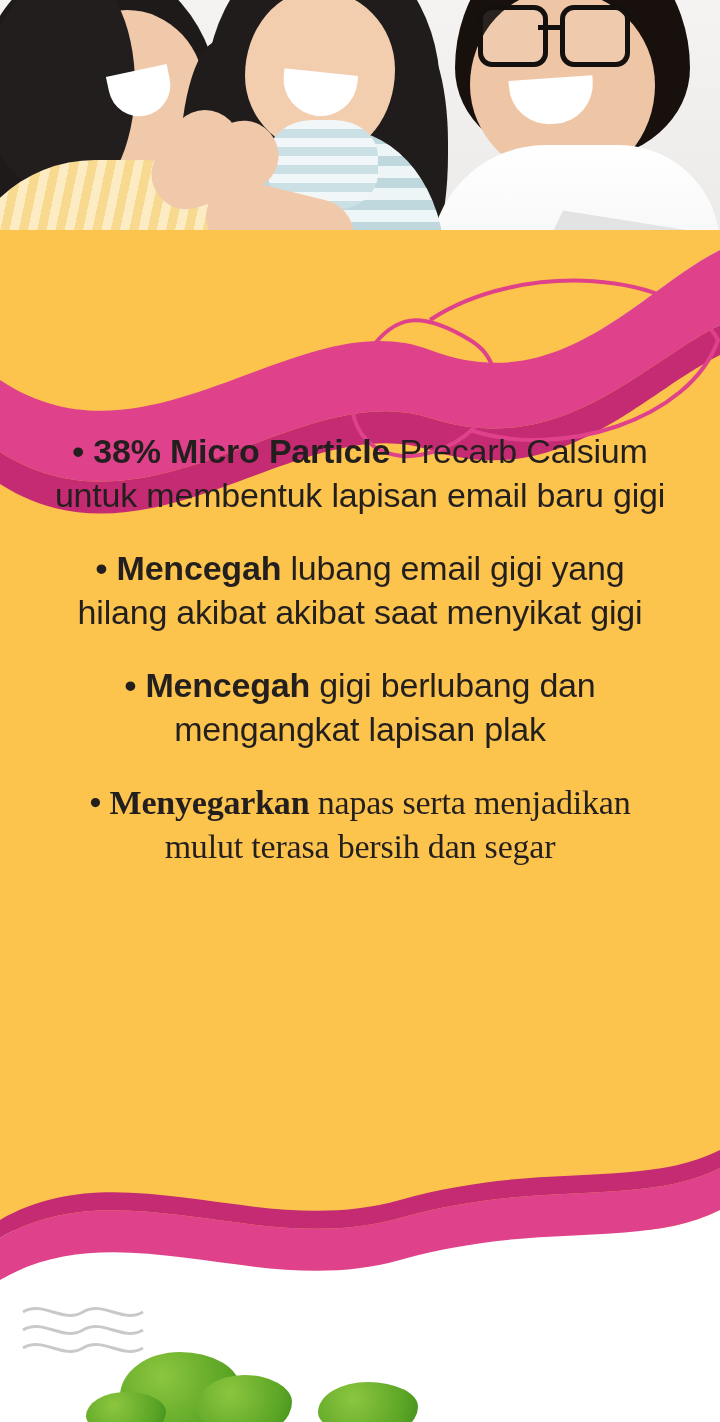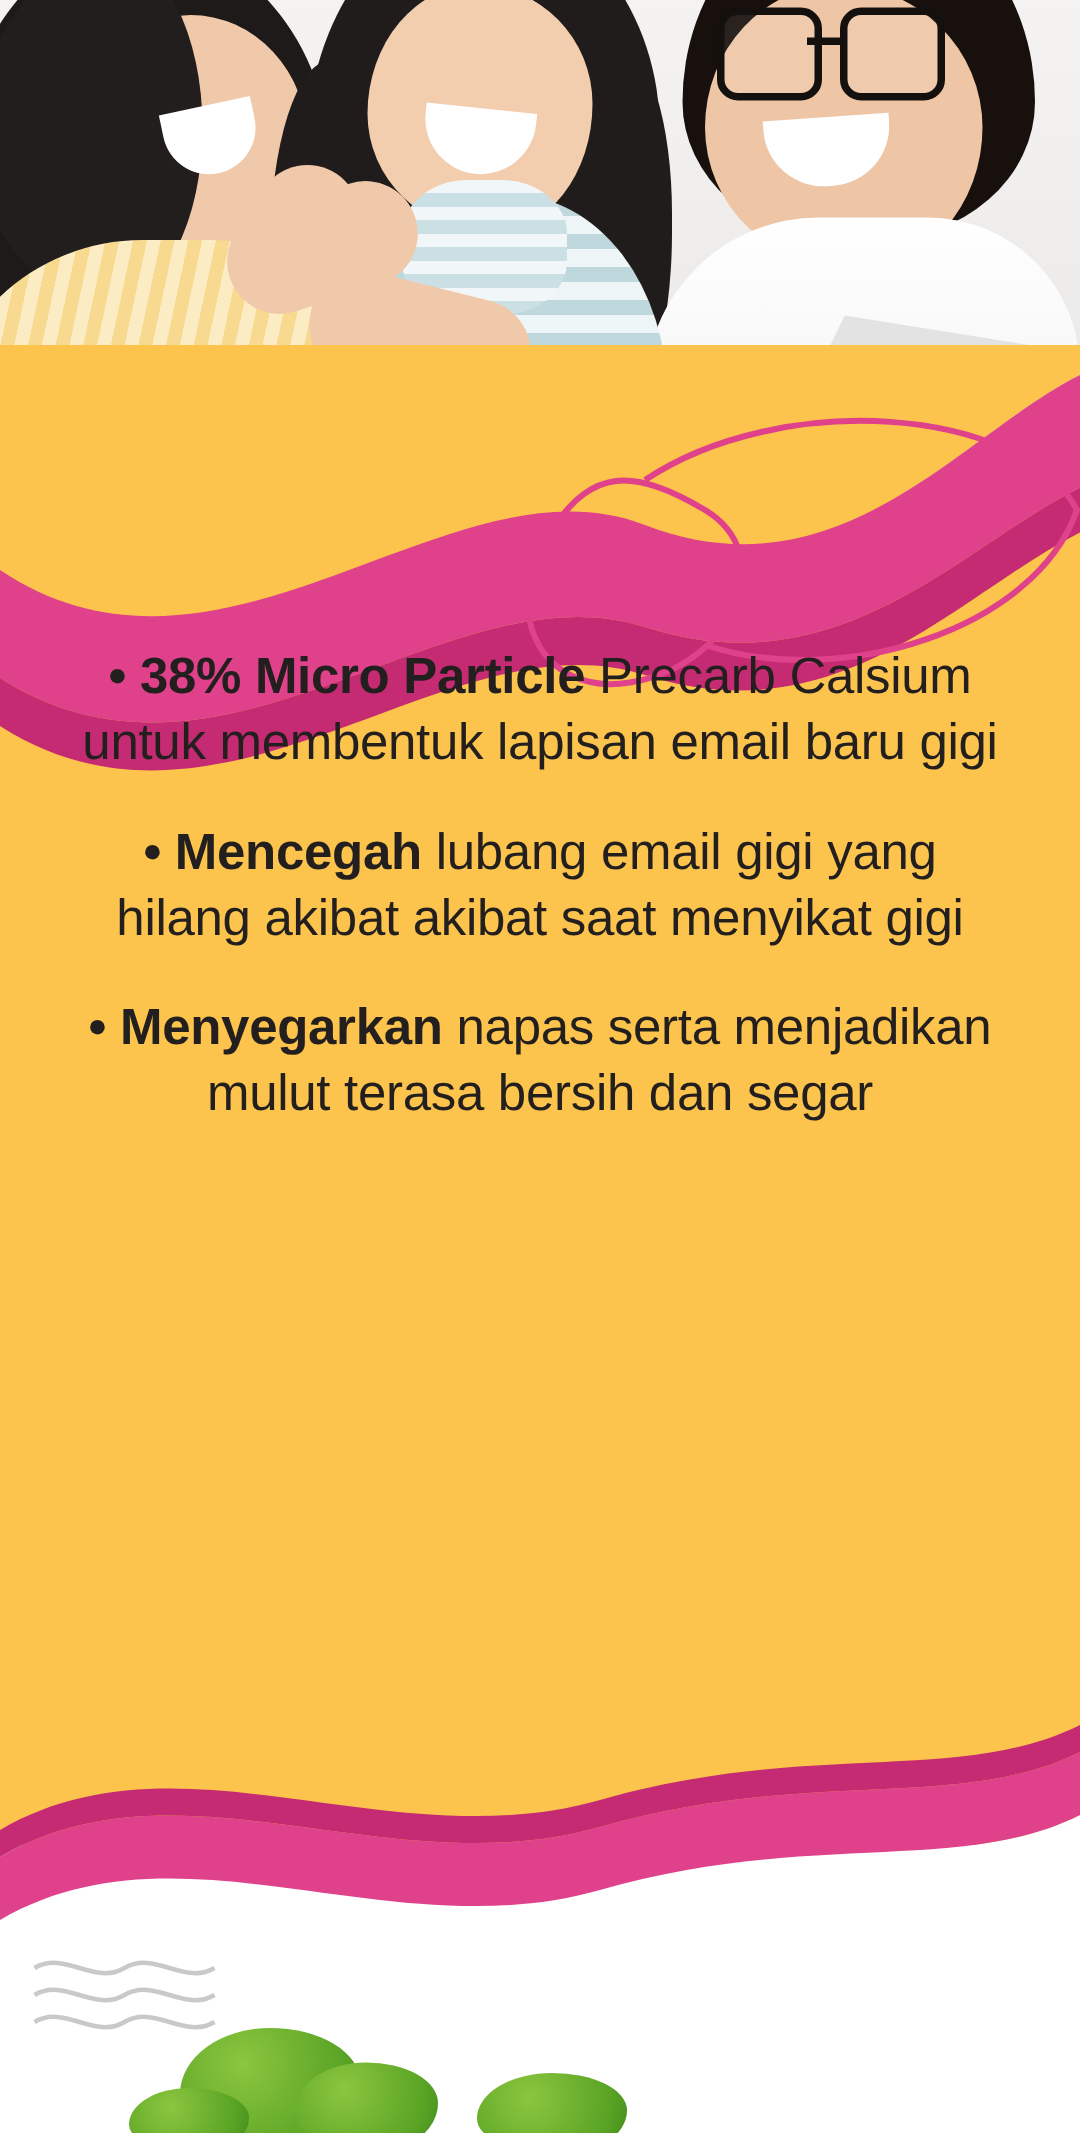--- a/index.html
+++ b/index.html
@@ -195,21 +195,21 @@
   .bullet {
     font-size: 34px;
     line-height: 1.28;
     font-weight: 400;
     margin: 0 0 30px 0;
     letter-spacing: -0.2px;
   }
   .bullet b {
     font-weight: 700;
   }
-  .bullet:last-child { margin-bottom: 0; }
+  .bullet:last-child { margin-bottom: 0; font-family: Liberation Serif, serif; }
 
   
   .bottom-white {
     position: absolute;
     left: 0; top: 1270px;
     width: 720px; height: 152px;
     background: #ffffff;
     z-index: 2;
   }
   .squiggles {
@@ -274,20 +274,23 @@
   </svg>
 
   <div class="content">
     <p class="bullet">
       <b>• 38% Micro Particle</b><span> Precarb Calsium untuk membentuk lapisan email baru gigi</span>
     </p>
     <p class="bullet">
       <b>• Mencegah</b><span> lubang email gigi yang hilang akibat akibat saat menyikat gigi</span>
     </p>
     <p class="bullet">
+      <b>• Mencegah</b><span> gigi berlubang dan mengangkat lapisan plak</span>
+    </p>
+    <p class="bullet">
       <b>• Menyegarkan</b><span> napas serta menjadikan mulut terasa bersih dan segar</span>
     </p>
   </div>
 
   <div class="bottom-white"></div>
 
   <svg class="ribbon-bottom" viewBox="0 0 720 260" preserveAspectRatio="none" style="z-index:3">
     <path d="M0,130 C120,60 260,150 400,110 C540,70 640,100 720,60 L720,260 L0,260 Z" fill="#ffffff"></path>
     <path d="M0,130 C120,60 260,150 400,110 C540,70 640,100 720,60 L720,18 C640,58 540,28 400,68 C260,108 120,18 0,88 Z" fill="#e0418b"></path>
     <path d="M0,88 C120,18 260,108 400,68 C540,28 640,58 720,18 L720,0 C640,40 540,10 400,50 C260,90 120,0 0,70 Z" fill="#c52b72"></path>

